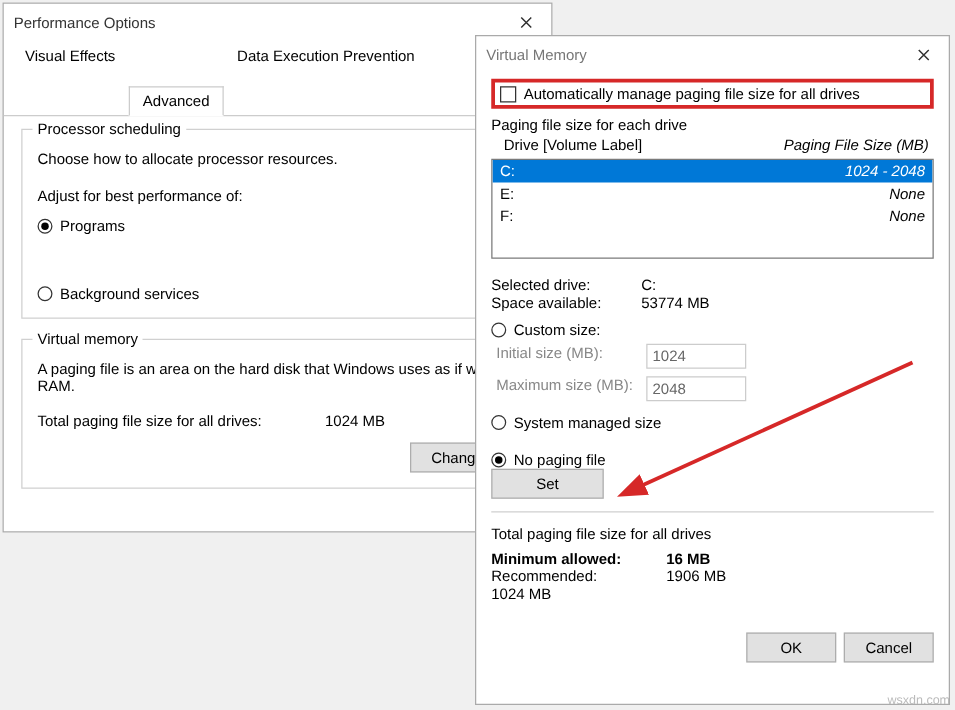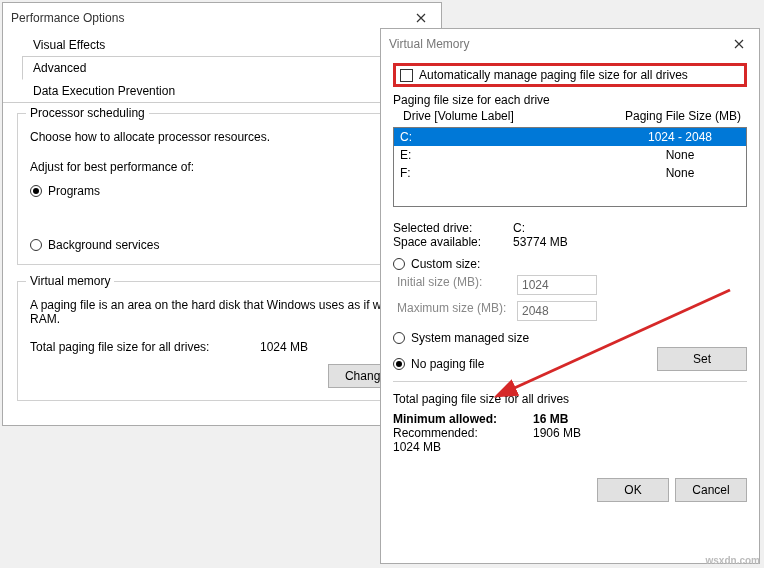--- a/index.html
+++ b/index.html
@@ -2,48 +2,48 @@
 <html><head>
 <meta charset="utf-8">
 <style>
   * { box-sizing: border-box; font-family: "Segoe UI", Tahoma, sans-serif; font-size: 12px; }
   body { margin: 0; background: #f0f0f0; width: 764px; height: 568px; position: relative; overflow: hidden; }
   .win { position: absolute; background: #fff; border: 1px solid #aaa; }
   .title { display: flex; justify-content: space-between; align-items: center; padding: 6px 8px 2px; }
   .title .t { color: #333; }
   .close { width: 24px; height: 18px; display: flex; align-items: center; justify-content: center; cursor: pointer; }
   .close svg { width: 10px; height: 10px; }
-  .tabs { display: flex; border-bottom: 1px solid #ccc; padding: 0 19px; margin-top: 4px; flex-direction: column; }
+  .tabs { display: flex; border-bottom: 1px solid #ccc; padding: 0 6px; margin-top: 4px; }
   .tab { padding: 4px 10px; border: 1px solid transparent; border-bottom: none; cursor: pointer; }
-  .tab.active { background: #fff; border-color: #ccc; border-bottom: 1px solid #fff; margin-bottom: -1px; }
+  .tab.active { background: #fff; border-color: #ccc; border-bottom: 1px solid #fff; margin-bottom: -1px; margin-top: 36px; }
   .panel { padding: 10px 14px; }
   .grp { border: 1px solid #d0d0d0; padding: 10px 12px 12px; margin-bottom: 16px; position: relative; }
   .grp-title { position: absolute; top: -8px; left: 8px; background: #fff; padding: 0 4px; color: #000; }
   .row { margin: 6px 0; }
   .radios { display: flex; gap: 40px; margin-top: 10px; flex-direction: column; }
   .radio, .check { display: flex; align-items: center; gap: 6px; cursor: pointer; }
   .rcircle { width: 12px; height: 12px; border: 1px solid #333; border-radius: 50%; display: flex; align-items: center; justify-content: center; }
   .rcircle.sel::after { content: ""; width: 6px; height: 6px; background: #000; border-radius: 50%; }
   .cbox { width: 13px; height: 13px; border: 1px solid #333; }
   .btn { border: 1px solid #adadad; background: #e1e1e1; padding: 4px 16px; cursor: pointer; min-width: 72px; text-align: center; }
   .flex-right { display: flex; justify-content: flex-end; gap: 6px; }
   .kv { display: flex; }
   .kv .k { width: 140px; }
   .input { border: 1px solid #ccc; padding: 2px 4px; width: 80px; background: #fff; color: #666; }
   .disabled { color: #888; }
   .drivelist { border: 1px solid #7a7a7a; height: 80px; overflow: auto; margin-top: 2px; }
   .dheader { display: flex; padding: 2px 4px; }
   .drive-row { display: flex; padding: 2px 6px; cursor: pointer; }
   .drive-row.sel { background: #0078d7; color: #fff; }
   .col1 { flex: 1; }
-  .col2 { width: 120px; text-align: center; }
+  .col2 { width: 120px; text-align: right; font-style: italic; }
   .highlight-red { border: 3px solid #d62828; padding: 2px 4px; }
   .arrow { position: absolute; pointer-events: none; }
   hr.sep { border: none; border-top: 1px solid #d0d0d0; margin: 10px 0; }
-  .watermark { position: absolute; bottom: 2px; right: 4px; font-size: 10px; color: #bbb; font-weight: bold; }
+  .watermark { position: absolute; bottom: 2px; right: 4px; font-size: 10px; color: #bbb; }
 </style>
 </head>
 <body>
 
 <div class="win" style="left:2px; top:2px; width:440px; height:424px;">
   <div class="title">
     <span class="t">Performance Options</span>
     <span class="close">
       <svg viewBox="0 0 10 10">
           <path d="M1 1 L9 9 M9 1 L1 9" stroke="#333" stroke-width="1.2"></path>
@@ -143,21 +143,21 @@
     </div>
     <div class="kv disabled" style="margin-left:4px; margin-top:6px;">
       <span class="k" style="width:120px;">Maximum size (MB):</span>
       <input class="input" disabled="" value="2048" style="">
     </div>
 
     <div class="radio" style="margin-top:10px;">
       <span class="rcircle"></span>
       <span>System managed size</span>
     </div>
-    <div style="display:flex; align-items:flex-end; justify-content:space-between; margin-top:2px;">
+    <div style="display:flex; align-items:flex-start; justify-content:space-between; margin-top:16px;flex-direction:column;">
       <div class="radio">
         <span class="rcircle sel"></span>
         <span>No paging file</span>
       </div>
       <div class="btn" style="min-width:90px;">Set</div>
     </div>
 
     <hr class="sep">
     <div>Total paging file size for all drives</div>
     <div class="kv" style="margin-top:6px;font-weight:bold;">

